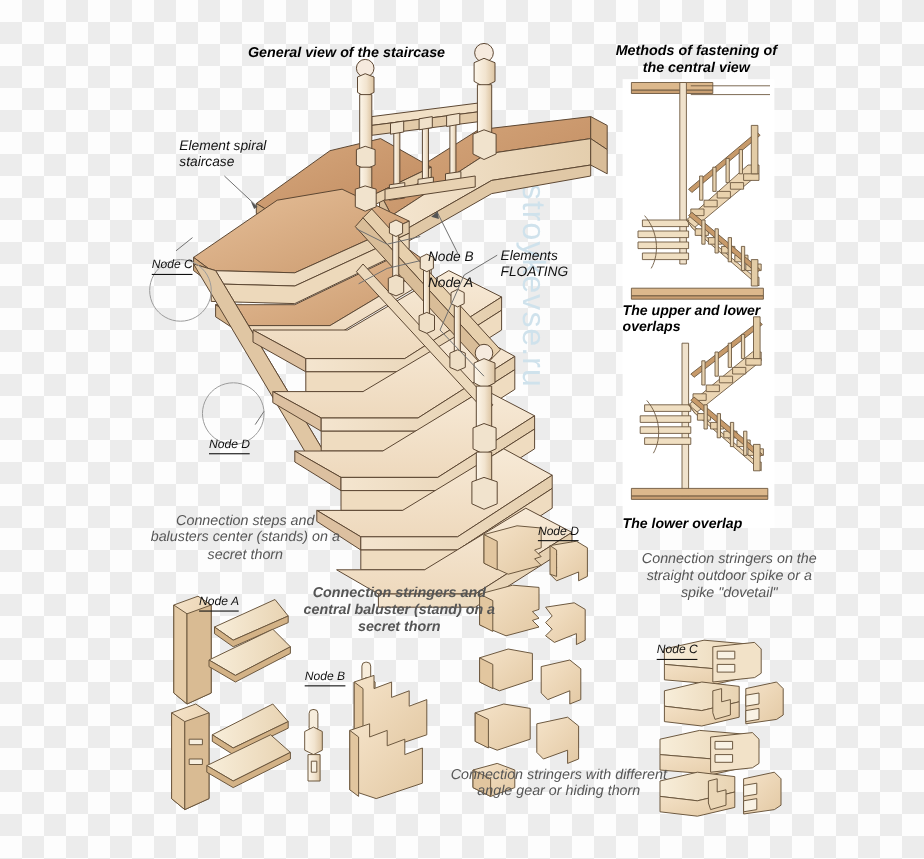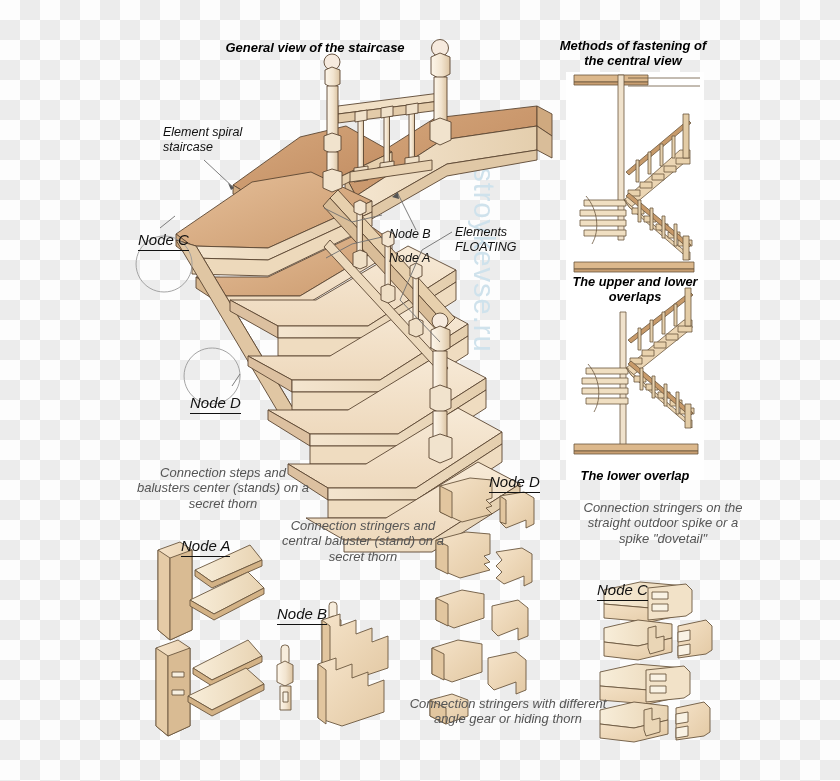--- a/index.html
+++ b/index.html
@@ -30,21 +30,21 @@
     line-height: 1.18;
     white-space: pre-line;
   }
   .title {
     font-weight: bold;
     font-size: 13px;
     text-align: center;
     color: #000;
   }
   .node-label {
-    font-size: 15px;
+    font-size: 11px;
     font-style: italic;
     color: #111;
     border-bottom: 1.2px solid #111;
     padding-bottom: 1px;
     display: inline-block;
   }
   .callout {
     font-size: 12.5px;
     font-style: italic;
     color: #111;
@@ -54,21 +54,21 @@
     font-size: 13px;
     font-style: italic;
     color: #555;
     text-align: center;
   }
   .subcap {
     font-size: 12.8px;
     font-style: italic;
     font-weight: bold;
     color: #000;
-    text-align: center;
+    text-align: left;
   }
 
   
   .panel {
     position: absolute;
     background: #ffffff;
   }
 
   
   .watermark {
@@ -533,21 +533,21 @@
 spike "dovetail"</div>
 
   <div class="t caption" style="left:128px; top:465px; width:190px;">Connection steps and
 balusters center (stands) on a
 secret thorn</div>
 
   <div class="t" style="left:181px; top:518px;">
     <span class="node-label">Node A</span>
   </div>
 
-  <div class="t caption" style="left:268px; top:518px; width:190px;">Connection stringers and
+  <div class="t caption" style="left:268px; top:531px; width:190px;font-weight:bold;">Connection stringers and
 central baluster (stand) on a
 secret thorn</div>
 
   <div class="t" style="left:277px; top:586px;">
     <span class="node-label">Node B</span>
   </div>
 
   <div class="t" style="left:489px; top:454px;">
     <span class="node-label">Node D</span>
   </div>

